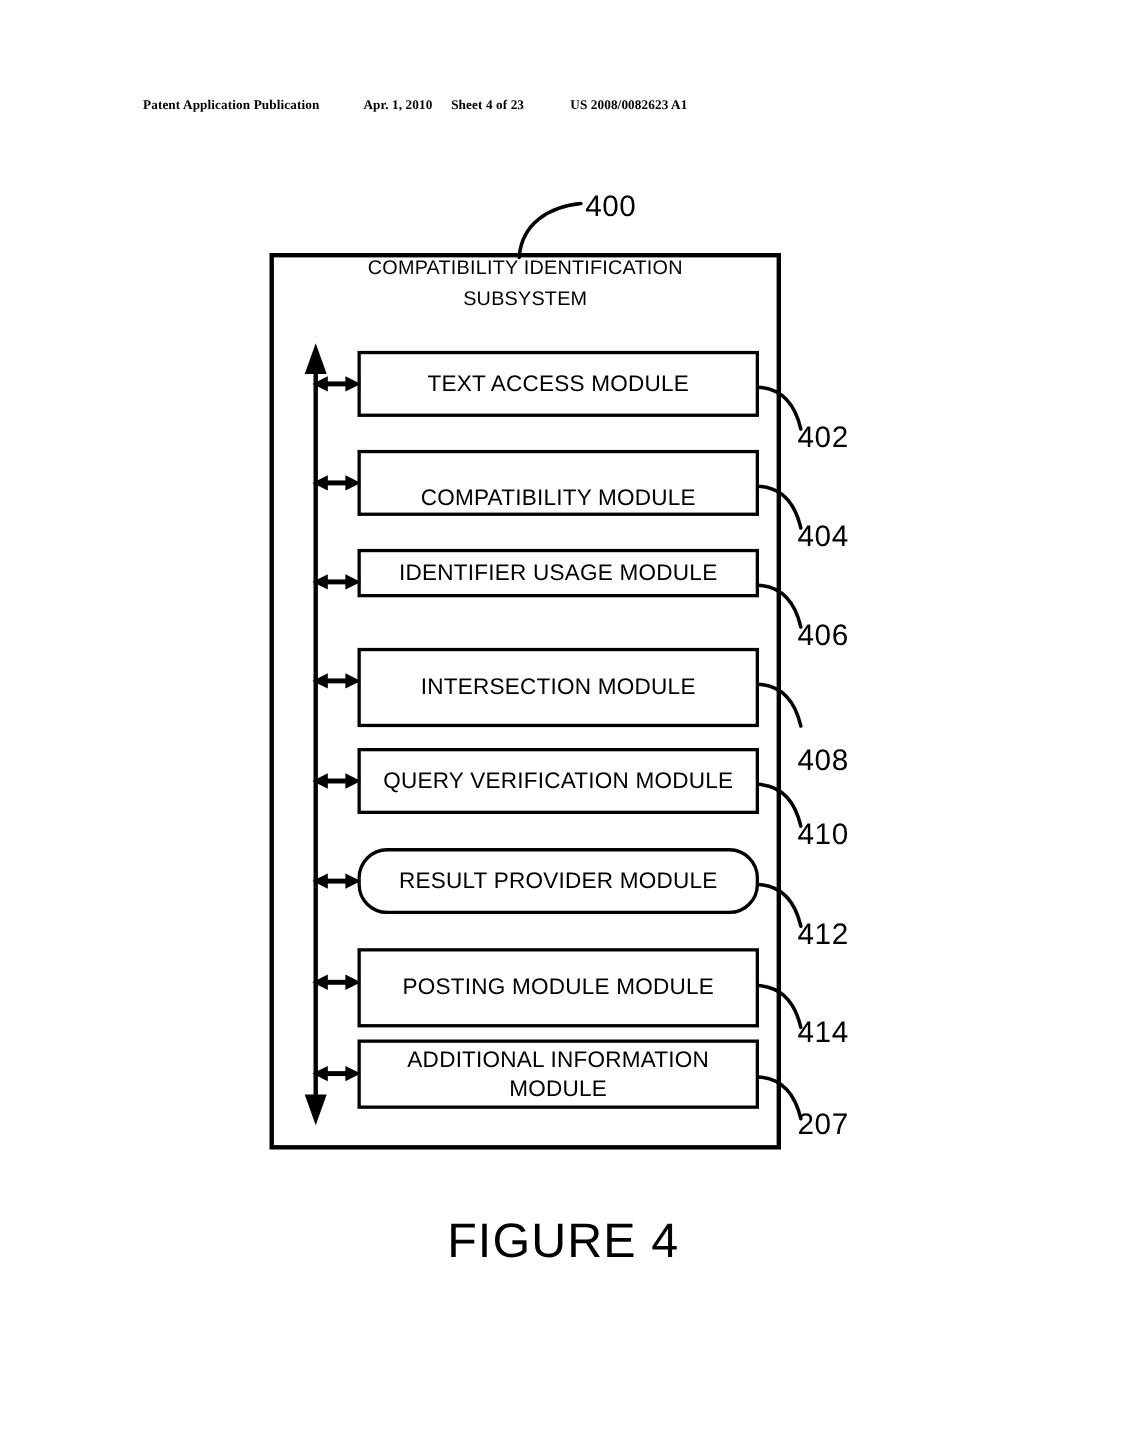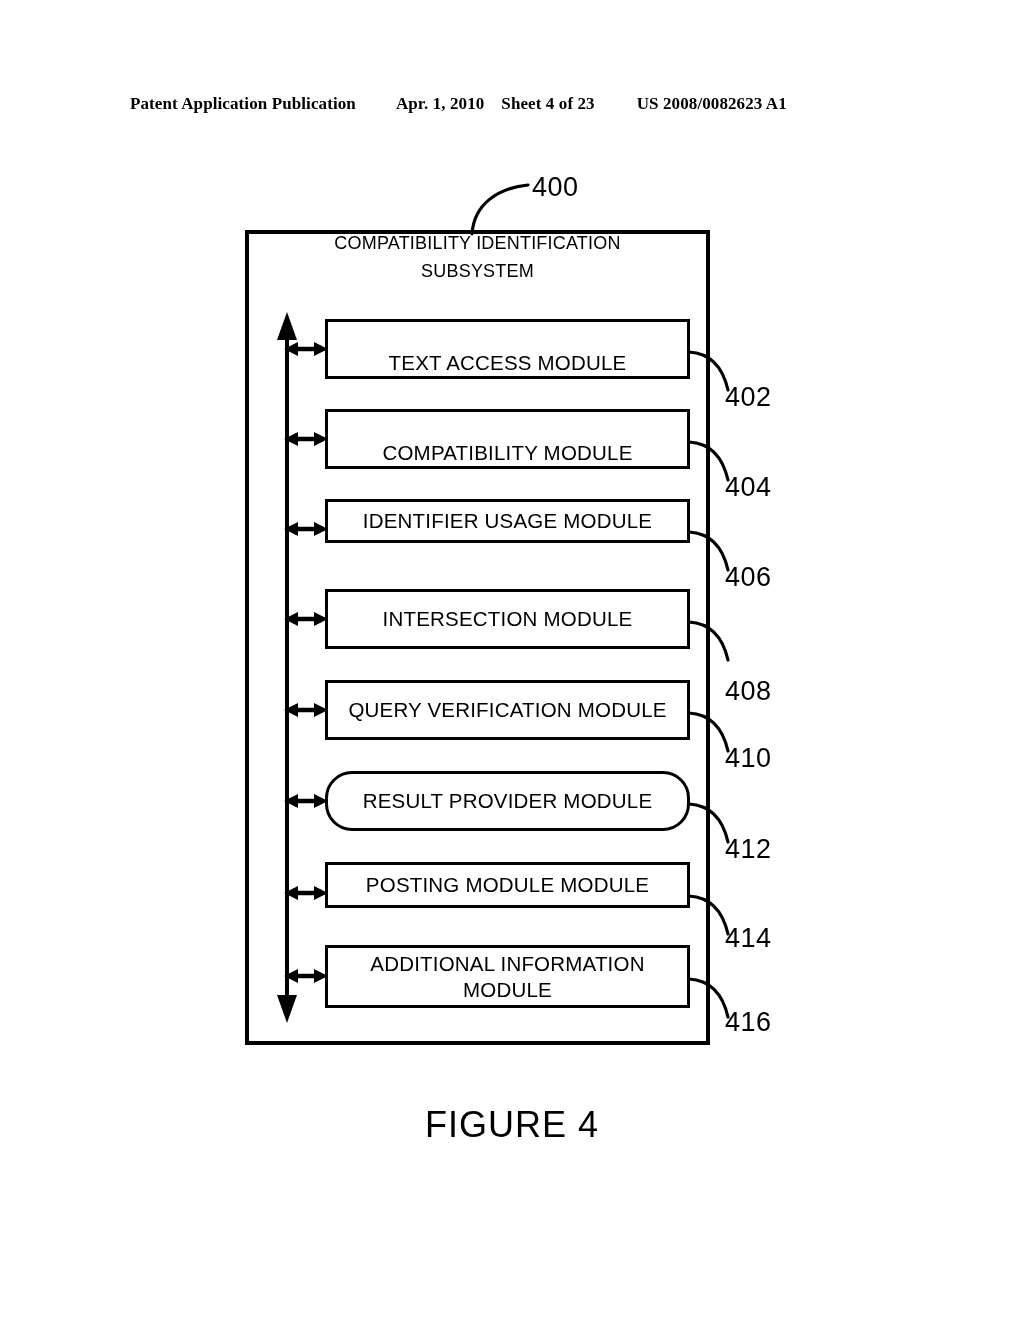--- a/index.html
+++ b/index.html
@@ -19,25 +19,25 @@
 
   
   .page-header {
     position: absolute;
     top: 88px;
     left: 130px;
     width: 764px;
     height: 26px;
     font-family: "Liberation Serif", serif;
     font-weight: bold;
-    font-size: 17px;
+    font-size: 12px;
     letter-spacing: 0.1px;
     white-space: nowrap;
     display: flex;
-    align-items: flex-end;
+    align-items: flex-start;
   }
   .page-header .hdr-pub      { }
   .page-header .hdr-date     { margin-left: 40px; }
   .page-header .hdr-sheet    { margin-left: 17px; }
   .page-header .hdr-docnum   { margin-left: 42px; }
 
   
   .figure-area {
     position: absolute;
     top: 0;
@@ -141,21 +141,21 @@
     overflow: visible;
   }
 
   
   .figure-caption {
     position: absolute;
     left: 0;
     top: 1104px;
     width: 1024px;
     text-align: center;
-    font-size: 36px;
+    font-size: 44px;
     letter-spacing: 1px;
   }
 </style>
 </head>
 <body>
 
 <div class="page-header">
   <span class="hdr-pub">Patent Application Publication</span>
   <span class="hdr-date">Apr. 1, 2010</span>
   <span class="hdr-sheet">Sheet 4 of 23</span>
@@ -173,21 +173,21 @@
     <path d="M 2 56 C 4 26, 28 10, 58 7" stroke="#000" stroke-width="3.2" fill="none" stroke-linecap="round"></path>
   </svg>
   <div class="ref-400">400</div>
 
   <svg class="bus-line" viewBox="0 0 52 715">
     <line x1="25" y1="18" x2="25" y2="697" stroke="#000" stroke-width="4"></line>
     <polygon points="25,2 15,30 35,30" fill="#000"></polygon>
     <polygon points="25,713 15,685 35,685" fill="#000"></polygon>
   </svg>
 
-  <div class="module-box" style="top:319px; height:60px;align-items:flex-end;">
+  <div class="module-box" style="top:319px; height:60px;">
     <span class="module-label">TEXT ACCESS MODULE</span>
   </div>
   <svg class="connector" style="top:339px;" viewBox="0 0 44 20">
     <line x1="8" y1="10" x2="36" y2="10" stroke="#000" stroke-width="4.5"></line>
     <polygon points="0,10 14,3 14,17" fill="#000"></polygon>
     <polygon points="44,10 30,3 30,17" fill="#000"></polygon>
   </svg>
   <svg class="ref-leader" style="left:688px; top:350px;" viewBox="0 0 46 42">
     <path d="M 1 2 C 20 3, 34 14, 40 40" stroke="#000" stroke-width="3.2" fill="none" stroke-linecap="round"></path>
   </svg>
@@ -212,21 +212,21 @@
   <svg class="connector" style="top:519px;" viewBox="0 0 44 20">
     <line x1="8" y1="10" x2="36" y2="10" stroke="#000" stroke-width="4.5"></line>
     <polygon points="0,10 14,3 14,17" fill="#000"></polygon>
     <polygon points="44,10 30,3 30,17" fill="#000"></polygon>
   </svg>
   <svg class="ref-leader" style="left:688px; top:530px;" viewBox="0 0 46 42">
     <path d="M 1 2 C 20 3, 34 14, 40 40" stroke="#000" stroke-width="3.2" fill="none" stroke-linecap="round"></path>
   </svg>
   <div class="ref-number" style="left:725px; top:562px;">406</div>
 
-  <div class="module-box" style="top:589px; height:60px;">
+  <div class="module-box" style="top:589px; height:72px;">
     <span class="module-label">INTERSECTION MODULE</span>
   </div>
   <svg class="connector" style="top:609px;" viewBox="0 0 44 20">
     <line x1="8" y1="10" x2="36" y2="10" stroke="#000" stroke-width="4.5"></line>
     <polygon points="0,10 14,3 14,17" fill="#000"></polygon>
     <polygon points="44,10 30,3 30,17" fill="#000"></polygon>
   </svg>
   <svg class="ref-leader" style="left:688px; top:620px;" viewBox="0 0 46 42">
     <path d="M 1 2 C 20 3, 34 14, 40 40" stroke="#000" stroke-width="3.2" fill="none" stroke-linecap="round"></path>
   </svg>
@@ -251,21 +251,21 @@
   <svg class="connector" style="top:791px;" viewBox="0 0 44 20">
     <line x1="8" y1="10" x2="36" y2="10" stroke="#000" stroke-width="4.5"></line>
     <polygon points="0,10 14,3 14,17" fill="#000"></polygon>
     <polygon points="44,10 30,3 30,17" fill="#000"></polygon>
   </svg>
   <svg class="ref-leader" style="left:688px; top:802px;" viewBox="0 0 46 42">
     <path d="M 1 2 C 20 3, 34 14, 40 40" stroke="#000" stroke-width="3.2" fill="none" stroke-linecap="round"></path>
   </svg>
   <div class="ref-number" style="left:725px; top:834px;">412</div>
 
-  <div class="module-box" style="top:862px; height:46px;">
+  <div class="module-box" style="top:862px; height:72px;">
     <span class="module-label">POSTING MODULE MODULE</span>
   </div>
   <svg class="connector" style="top:883px;" viewBox="0 0 44 20">
     <line x1="8" y1="10" x2="36" y2="10" stroke="#000" stroke-width="4.5"></line>
     <polygon points="0,10 14,3 14,17" fill="#000"></polygon>
     <polygon points="44,10 30,3 30,17" fill="#000"></polygon>
   </svg>
   <svg class="ref-leader" style="left:688px; top:894px;" viewBox="0 0 46 42">
     <path d="M 1 2 C 20 3, 34 14, 40 40" stroke="#000" stroke-width="3.2" fill="none" stroke-linecap="round"></path>
   </svg>
@@ -276,17 +276,17 @@
 MODULE</span>
   </div>
   <svg class="connector" style="top:966px;" viewBox="0 0 44 20">
     <line x1="8" y1="10" x2="36" y2="10" stroke="#000" stroke-width="4.5"></line>
     <polygon points="0,10 14,3 14,17" fill="#000"></polygon>
     <polygon points="44,10 30,3 30,17" fill="#000"></polygon>
   </svg>
   <svg class="ref-leader" style="left:688px; top:977px;" viewBox="0 0 46 42">
     <path d="M 1 2 C 20 3, 34 14, 40 40" stroke="#000" stroke-width="3.2" fill="none" stroke-linecap="round"></path>
   </svg>
-  <div class="ref-number" style="left:725px; top:1007px;">416</div>
+  <div class="ref-number" style="left:725px; top:1007px;">207</div>
 
 </div>
 
 <div class="figure-caption">FIGURE 4</div>
 
 </body></html>

